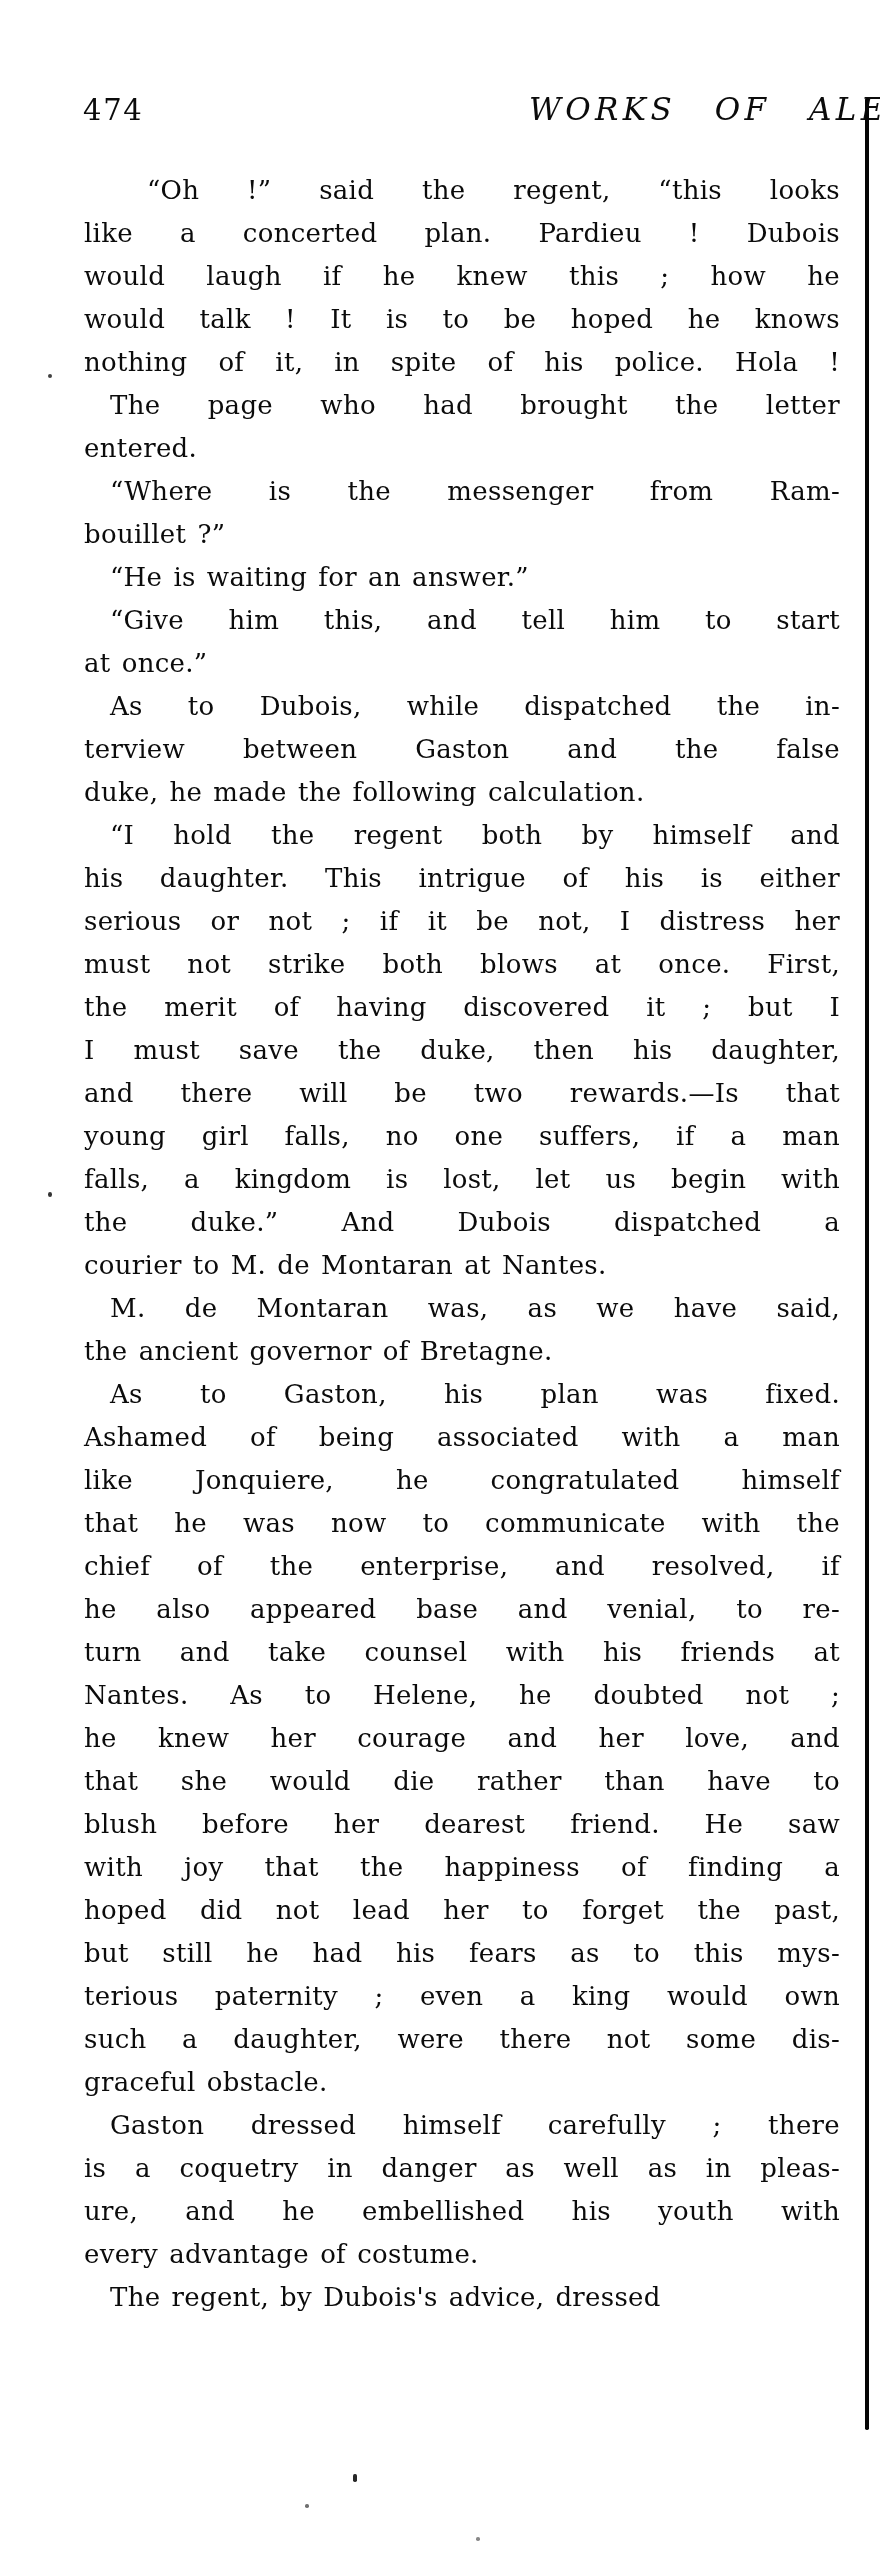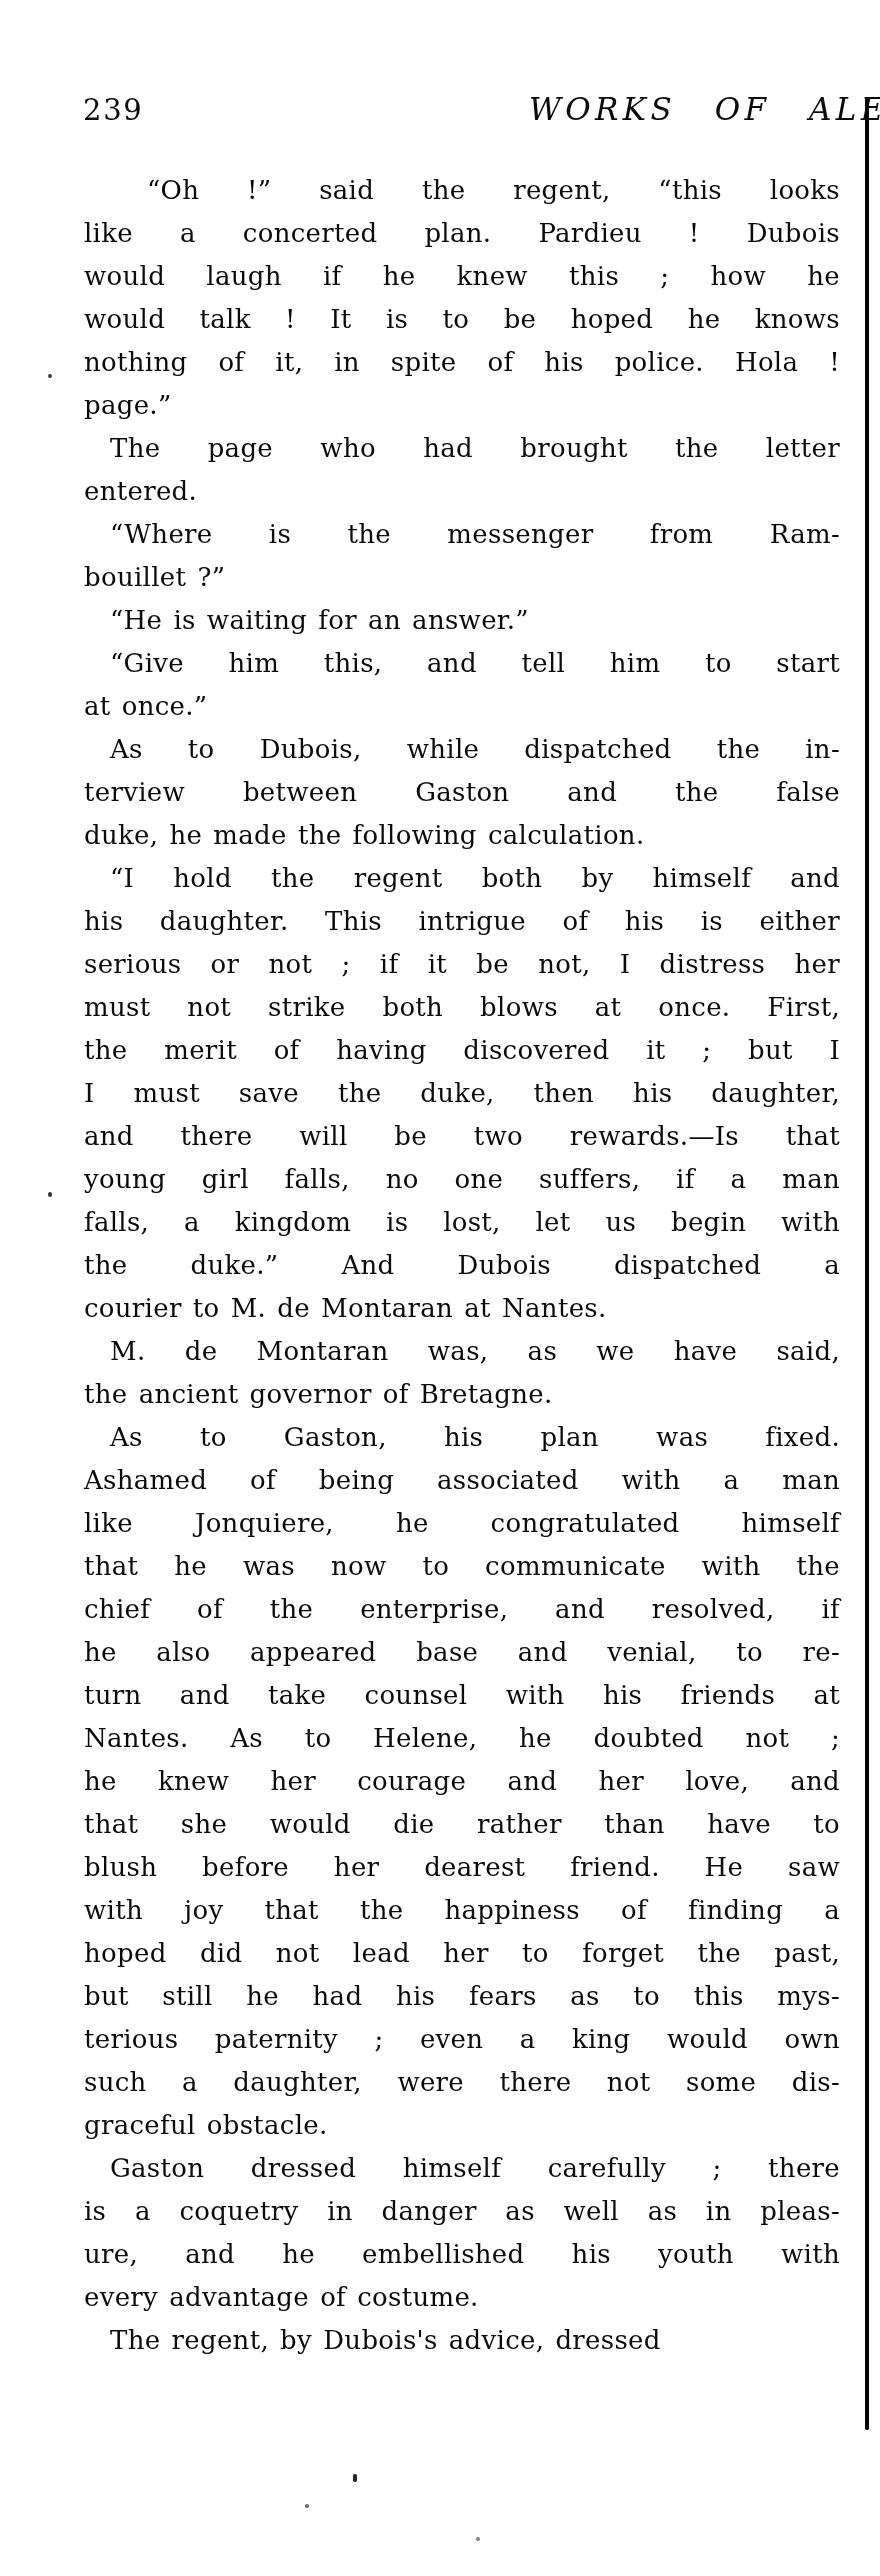--- a/index.html
+++ b/index.html
@@ -51,34 +51,33 @@
   .speck.s3 { left: 353px; top: 2474px; width: 3.5px; height: 7.9px; opacity: .9; border-radius: 1.7px; }
   .speck.s4 { left: 305px; top: 2504px; width: 3.5px; height: 3.5px; opacity: .6; }
   .speck.s5 { left: 476px; top: 2537px; width: 3.5px; height: 3.5px; opacity: .5; }
 </style>
 </head>
 <body>
 
 <div class="page">
 
   <div class="header">
-    <span class="page-number">239</span>
+    <span class="page-number">474</span>
     <span class="running-title">WORKS OF ALEX</span>
   </div>
 
   <div class="edge-rule"></div>
 
   <div class="body-text">
       <div class="para extra-indent">
         <div class="line first">“Oh !” said the regent, “this looks</div>
         <div class="line">like a concerted plan.  Pardieu !  Dubois</div>
         <div class="line">would laugh if he knew this ; how he</div>
         <div class="line">would talk !  It is to be hoped he knows</div>
         <div class="line">nothing of it, in spite of his police.  Hola !</div>
-        <div class="line last">page.”</div>
       </div>
       <div class="para">
         <div class="line first">The page who had brought the letter</div>
         <div class="line last">entered.</div>
       </div>
       <div class="para">
         <div class="line first">“Where is the messenger from Ram-</div>
         <div class="line last">bouillet ?”</div>
       </div>
       <div class="para">

